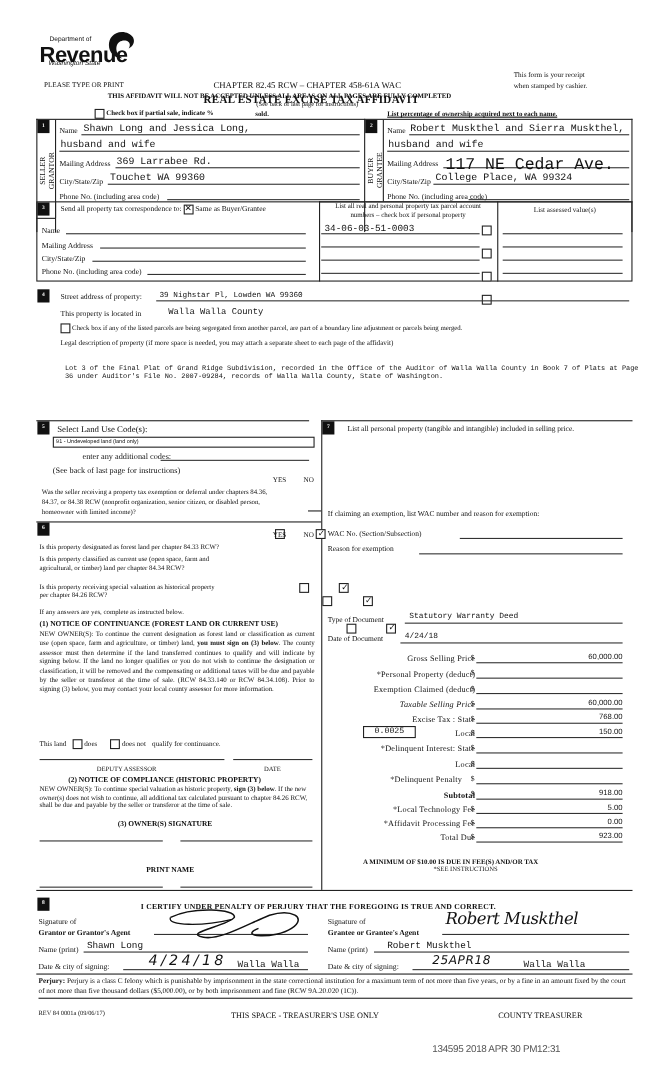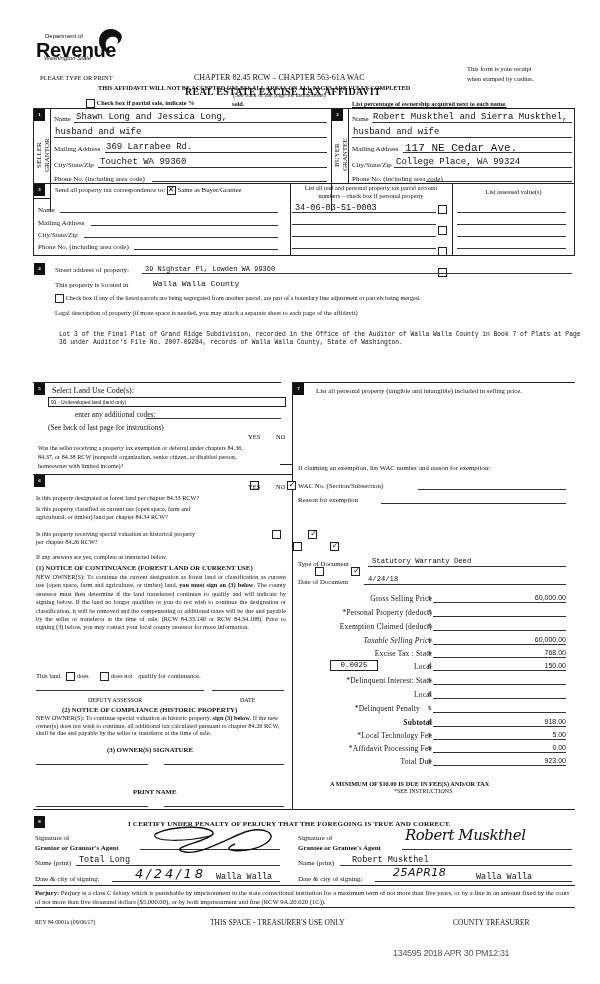--- a/index.html
+++ b/index.html
@@ -30,21 +30,21 @@
   <div class="abs sans" style="left:0;top:11px;font-size:20px;font-weight:bold;letter-spacing:-0.5px;">Revenue</div>
   <div class="abs sans" style="left:8px;top:27px;font-size:6px;font-style:italic;">Washington State</div>
   <svg class="abs" style="left:62px;top:0px;" width="26" height="26" viewBox="0 0 26 26">
     <path d="M13 1 C5 1 1 7 1 13 C1 20 6 25 13 25 C9 22 7 18 8 14 C9 10 13 8 17 9 C20 10 21 13 19 16 C23 14 25 10 23 6 C21 3 17 1 13 1 Z" fill="#111"></path>
     <path d="M12 14 C12 11 15 11 16 13 C15 12 13 12 12 14Z" fill="#fff"></path>
   </svg>
 </div>
 
 <div class="abs" style="left:40px;top:74px;font-size:6.5px;">PLEASE TYPE OR PRINT</div>
 <div class="abs" style="left:185px;top:61px;font-size:10px;font-weight:bold;letter-spacing:0.3px;margin-top:25px;">REAL ESTATE EXCISE TAX AFFIDAVIT</div>
-<div class="abs" style="left:194px;top:73px;font-size:8px;">CHAPTER 82.45 RCW – CHAPTER 563-61A WAC</div>
+<div class="abs" style="left:194px;top:73px;font-size:8px;">CHAPTER 82.45 RCW – CHAPTER 458-61A WAC</div>
 <div class="abs" style="left:467px;top:65px;font-size:6.5px;">This form is your receipt</div>
 <div class="abs" style="left:467px;top:75px;font-size:6.5px;">when stamped by cashier.</div>
 <div class="abs" style="left:98px;top:84px;font-size:6.2px;font-weight:bold;">THIS AFFIDAVIT WILL NOT BE ACCEPTED UNLESS ALL AREAS ON ALL PAGES ARE FULLY COMPLETED</div>
 <div class="abs" style="left:233px;top:92px;font-size:6px;">(See back of last page for instructions)</div>
 <div class="abs" style="left:86px;top:99px;font-size:6.3px;font-weight:bold;white-space:nowrap;">
   <span class="box"></span>
   <span>Check box if partial sale, indicate %</span>
 </div>
 <div class="abs" style="left:232px;top:100px;font-size:6.3px;font-weight:bold;">sold.</div>
 <div class="abs" style="left:352px;top:100px;font-size:6.3px;font-weight:bold;text-decoration:underline;">List percentage of ownership acquired next to each name.</div>
@@ -79,21 +79,21 @@
 <div class="vert" style="left:333px;top:130px;width:14px;height:50px;">
   <span>BUYER</span><br><span>GRANTEE</span>
 </div>
 <div class="row-label" style="left:352px;top:115px;">Name</div>
 <div class="line" style="left:372px;top:113px;width:200px;height:10px;"></div>
 <div class="abs filled" style="left:373px;top:112px;font-size:9px;">Robert Muskthel and Sierra Muskthel,</div>
 <div class="line" style="left:352px;top:128px;width:220px;height:10px;"></div>
 <div class="abs filled" style="left:353px;top:127px;font-size:9px;">husband and wife</div>
 <div class="row-label" style="left:352px;top:145px;">Mailing Address</div>
 <div class="line" style="left:403px;top:143px;width:169px;height:10px;"></div>
-<div class="abs filled" style="left:405px;top:142px;font-size:11px;">117 NE Cedar Ave.</div>
+<div class="abs filled" style="left:405px;top:142px;font-size:15px;">117 NE Cedar Ave.</div>
 <div class="row-label" style="left:352px;top:161px;">City/State/Zip</div>
 <div class="line" style="left:394px;top:158px;width:178px;height:10px;"></div>
 <div class="abs filled" style="left:396px;top:157px;font-size:9px;">College Place, WA 99324</div>
 <div class="row-label" style="left:352px;top:175px;">Phone No. (including area code)</div>
 <div class="line" style="left:426px;top:173px;width:146px;height:9px;"></div>
 <div class="hline" style="left:290px;top:183px;width:285px;"></div>
 
 
 <div class="abs" style="left:33px;top:183px;width:542px;height:73px;border:1.5px solid #222;"></div>
 <div class="vline" style="left:290px;top:183px;height:73px;"></div>
@@ -323,21 +323,21 @@
   <div>Signature of</div>
   <div style="font-weight:bold;">Grantor or Grantor's Agent</div>
 </div>
 <div class="line" style="left:140px;top:842px;width:140px;height:8px;"></div>
 <svg class="abs" style="left:145px;top:822px;" width="140" height="36" viewBox="0 0 140 36">
   <path d="M10 12 C 30 2, 70 4, 68 12 C 62 20, 20 26, 40 30 C 55 33, 80 18, 100 10 C 120 4, 135 12, 120 22 C 105 32, 70 30, 90 22" fill="none" stroke="#111" stroke-width="1.4"></path>
   <path d="M10 12 C 6 20, 40 20, 65 14" fill="none" stroke="#111" stroke-width="1.2"></path>
 </svg>
 <div class="row-label" style="left:35px;top:859px;">Name (print)</div>
 <div class="line" style="left:76px;top:856px;width:204px;height:10px;"></div>
-<div class="abs filled" style="left:79px;top:855px;font-size:8.5px;">Total Long</div>
+<div class="abs filled" style="left:79px;top:855px;font-size:8.5px;">Shawn Long</div>
 <div class="row-label" style="left:35px;top:875px;">Date &amp; city of signing:</div>
 <div class="line" style="left:112px;top:872px;width:168px;height:10px;"></div>
 <div class="abs" style="left:135px;top:866px;font-size:13px;font-family:'DejaVu Sans', sans-serif;font-style:italic;letter-spacing:3px;">4/24/18</div>
 <div class="abs filled" style="left:216px;top:872px;font-size:8.5px;">Walla Walla</div>
 
 <div class="abs" style="left:298px;top:833px;font-size:7px;line-height:10px;">
   <div>Signature of</div>
   <div style="font-weight:bold;">Grantee or Grantee's Agent</div>
 </div>
 <div class="line" style="left:402px;top:842px;width:170px;height:8px;"></div>

